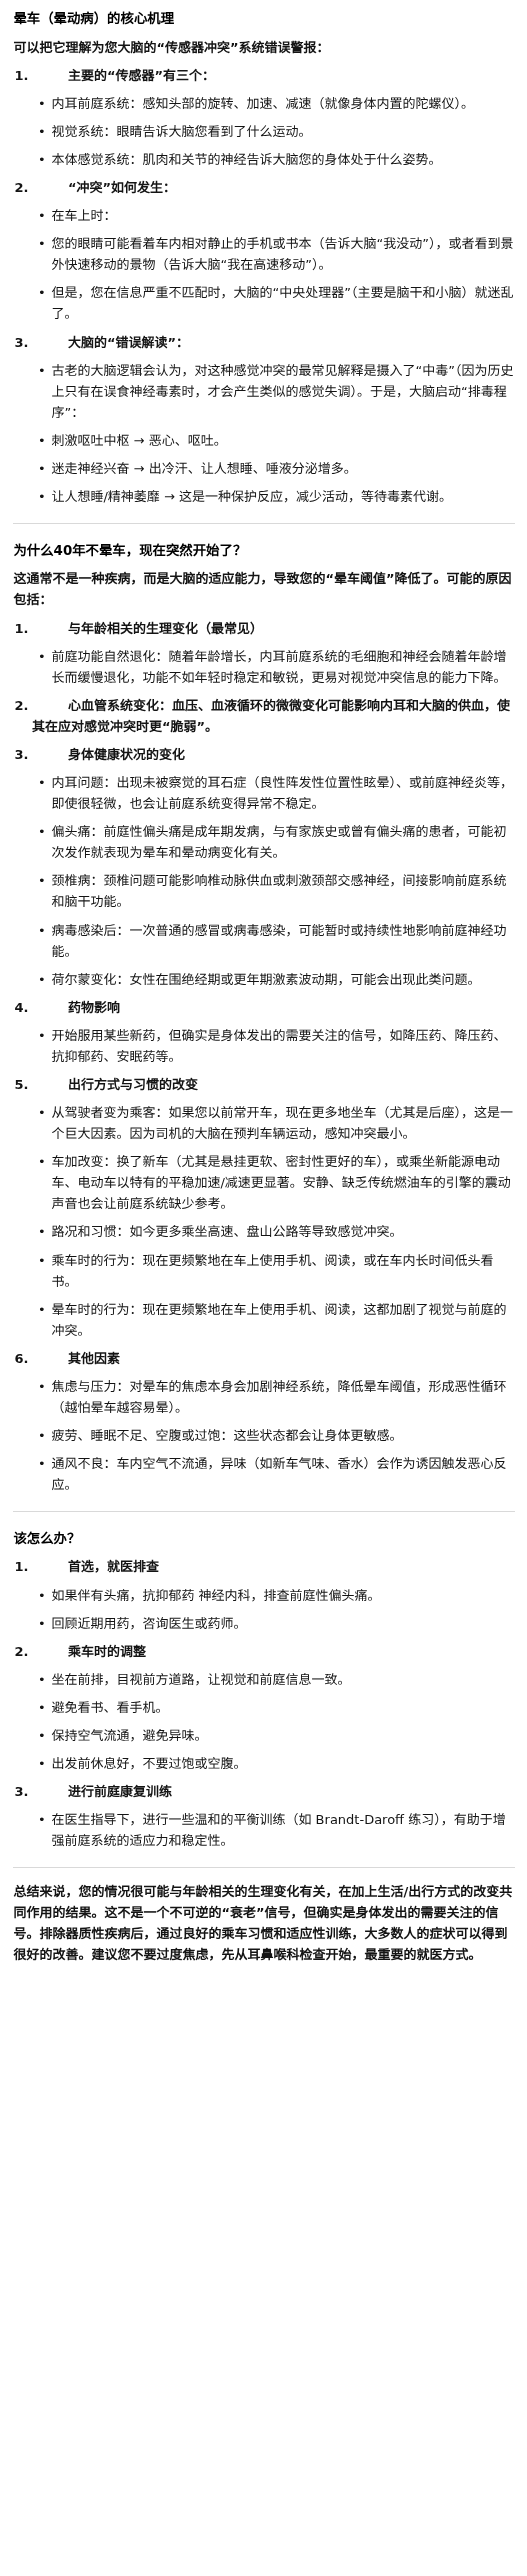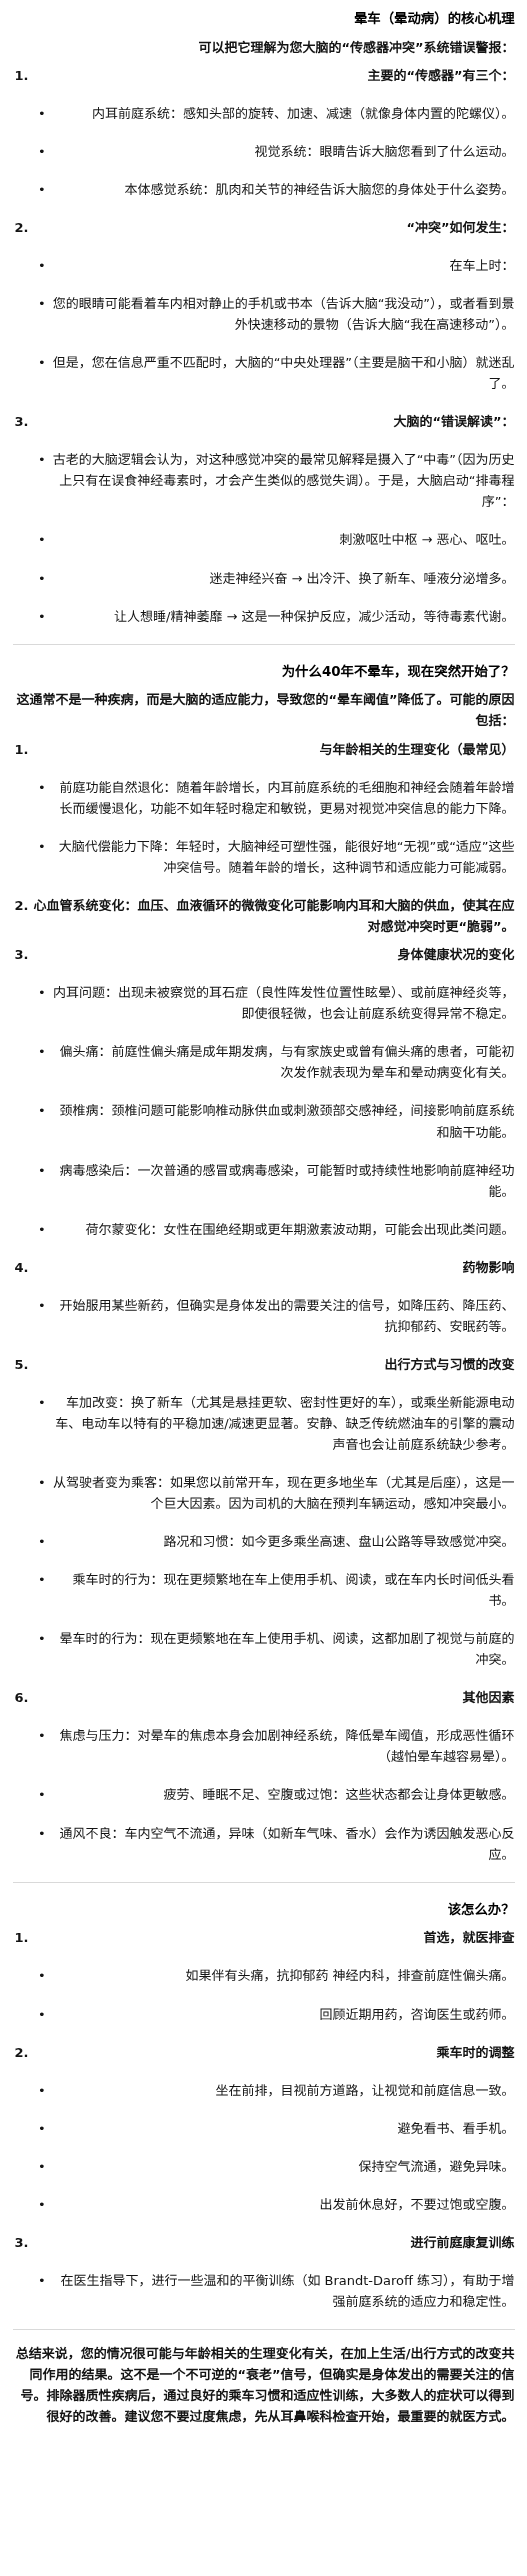--- a/index.html
+++ b/index.html
@@ -17,21 +17,20 @@
     min-height: 4011px;
     box-sizing: border-box;
     position: relative;
     background: #ffffff;
     padding: 9.3px 13.4px 0 13.4px;
   }
   .content {
     font-size: 13px;
     line-height: 1.62;
     color: #141414;
-    text-align: right;
   }
   h2.section {
     font-size: 13.4px;
     font-weight: bold;
     margin: 17.5px 0 7.2px 0;
     line-height: 1.5;
     color: #000;
   }
   h2.section.first {
     margin-top: 0;
@@ -43,21 +42,21 @@
   .lead {
     margin: 0 0 7.2px 0;
   }
   ul.lvl1 {
     margin: 3.1px 0 3.1px 0;
     padding-left: 17.5px;
     list-style: none;
   }
   ul.lvl1 > li {
     position: relative;
-    margin: 17px 0;
+    margin: 7px 0;
     padding-left: 2.1px;
   }
   ul.lvl1 > li::before {
     content: "•";
     position: absolute;
     left: -11.3px;
     top: 0;
     color: #141414;
   }
   ol.num {
@@ -74,20 +73,21 @@
   }
   ol.num > li::before {
     content: counter(numitem) ".";
     position: absolute;
     left: 1px;
     top: 0;
     font-weight: bold;
   }
   ol.num > li > .li-head {
     font-weight: bold;
+    margin-left: 36px;
   }
   hr.div {
     border: none;
     border-top: 0.5px solid #d9d9d9;
     margin: 15.5px 0 13.4px 0;
   }
   .sub-list-tight > li { margin: 3.1px 0; }
 </style>
 </head>
 <body>
@@ -113,37 +113,36 @@
           <li>在车上时：</li>
           <li>您的眼睛可能看着车内相对静止的手机或书本（告诉大脑“我没动”），或者看到景外快速移动的景物（告诉大脑“我在高速移动”）。</li>
           <li>但是，您在信息严重不匹配时，大脑的“中央处理器”（主要是脑干和小脑）就迷乱了。</li>
         </ul>
       </li>
       <li>
         <span class="li-head">大脑的“错误解读”：</span>
         <ul class="lvl1">
           <li>古老的大脑逻辑会认为，对这种感觉冲突的最常见解释是摄入了“中毒”（因为历史上只有在误食神经毒素时，才会产生类似的感觉失调）。于是，大脑启动“排毒程序”：</li>
           <li>刺激呕吐中枢 → 恶心、呕吐。</li>
-          <li>迷走神经兴奋 → 出冷汗、换了新车、唾液分泌增多。</li>
+          <li>迷走神经兴奋 → 出冷汗、让人想睡、唾液分泌增多。</li>
           <li>让人想睡/精神萎靡 → 这是一种保护反应，减少活动，等待毒素代谢。</li>
         </ul>
       </li>
     </ol>
 
     <hr class="div">
 
     <h2 class="section">为什么40年不晕车，现在突然开始了？</h2>
     <p class="para lead">这通常不是一种疾病，而是大脑的适应能力，导致您的“晕车阈值”降低了。可能的原因包括：</p>
 
     <ol class="num">
       <li>
         <span class="li-head">与年龄相关的生理变化（最常见）</span>
         <ul class="lvl1">
           <li>前庭功能自然退化：随着年龄增长，内耳前庭系统的毛细胞和神经会随着年龄增长而缓慢退化，功能不如年轻时稳定和敏锐，更易对视觉冲突信息的能力下降。</li>
-          <li>大脑代偿能力下降：年轻时，大脑神经可塑性强，能很好地“无视”或“适应”这些冲突信号。随着年龄的增长，这种调节和适应能力可能减弱。</li>
         </ul>
       </li>
       <li>
         <span class="li-head">心血管系统变化：血压、血液循环的微微变化可能影响内耳和大脑的供血，使其在应对感觉冲突时更“脆弱”。</span>
       </li>
       <li>
         <span class="li-head">身体健康状况的变化</span>
         <ul class="lvl1">
           <li>内耳问题：出现未被察觉的耳石症（良性阵发性位置性眩晕）、或前庭神经炎等，即使很轻微，也会让前庭系统变得异常不稳定。</li>
           <li>偏头痛：前庭性偏头痛是成年期发病，与有家族史或曾有偏头痛的患者，可能初次发作就表现为晕车和晕动病变化有关。</li>
@@ -154,22 +153,22 @@
       </li>
       <li>
         <span class="li-head">药物影响</span>
         <ul class="lvl1">
           <li>开始服用某些新药，但确实是身体发出的需要关注的信号，如降压药、降压药、抗抑郁药、安眠药等。</li>
         </ul>
       </li>
       <li>
         <span class="li-head">出行方式与习惯的改变</span>
         <ul class="lvl1">
+          <li>从驾驶者变为乘客：如果您以前常开车，现在更多地坐车（尤其是后座），这是一个巨大因素。因为司机的大脑在预判车辆运动，感知冲突最小。</li>
           <li>车加改变：换了新车（尤其是悬挂更软、密封性更好的车），或乘坐新能源电动车、电动车以特有的平稳加速/减速更显著。安静、缺乏传统燃油车的引擎的震动声音也会让前庭系统缺少参考。</li>
-          <li>从驾驶者变为乘客：如果您以前常开车，现在更多地坐车（尤其是后座），这是一个巨大因素。因为司机的大脑在预判车辆运动，感知冲突最小。</li>
           <li>路况和习惯：如今更多乘坐高速、盘山公路等导致感觉冲突。</li>
           <li>乘车时的行为：现在更频繁地在车上使用手机、阅读，或在车内长时间低头看书。</li>
           <li>晕车时的行为：现在更频繁地在车上使用手机、阅读，这都加剧了视觉与前庭的冲突。</li>
         </ul>
       </li>
       <li>
         <span class="li-head">其他因素</span>
         <ul class="lvl1">
           <li>焦虑与压力：对晕车的焦虑本身会加剧神经系统，降低晕车阈值，形成恶性循环（越怕晕车越容易晕）。</li>
           <li>疲劳、睡眠不足、空腹或过饱：这些状态都会让身体更敏感。</li>

